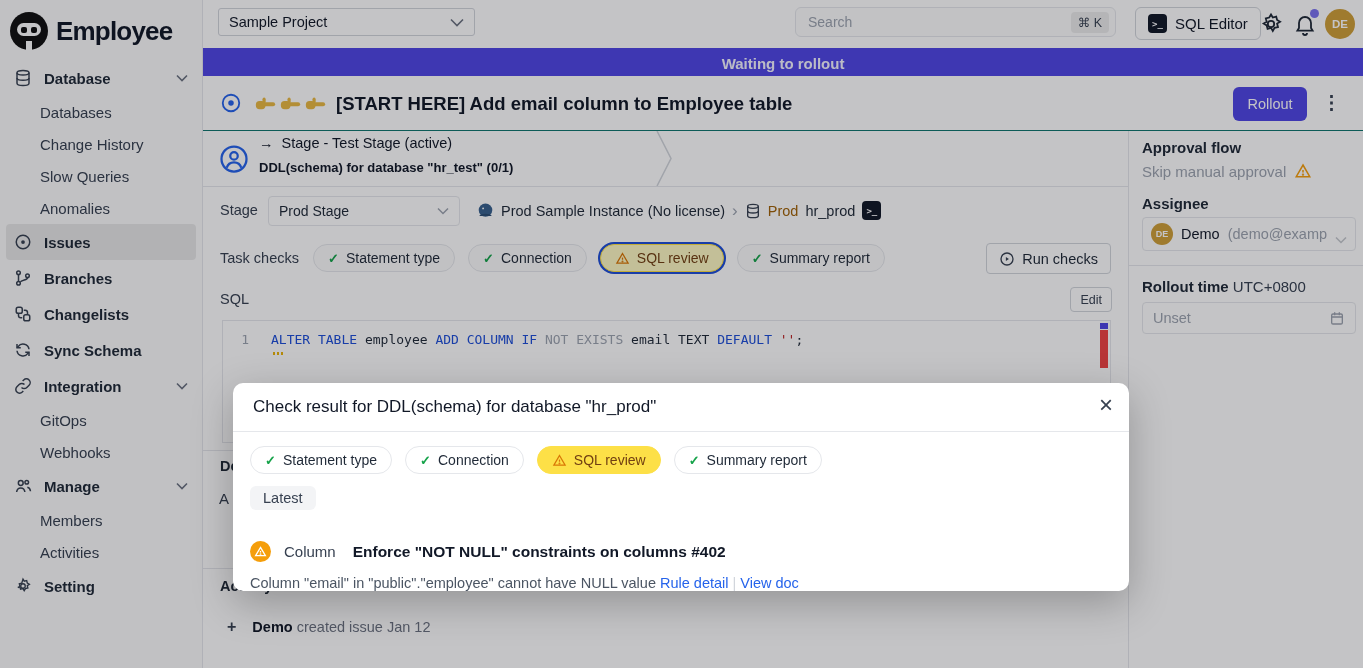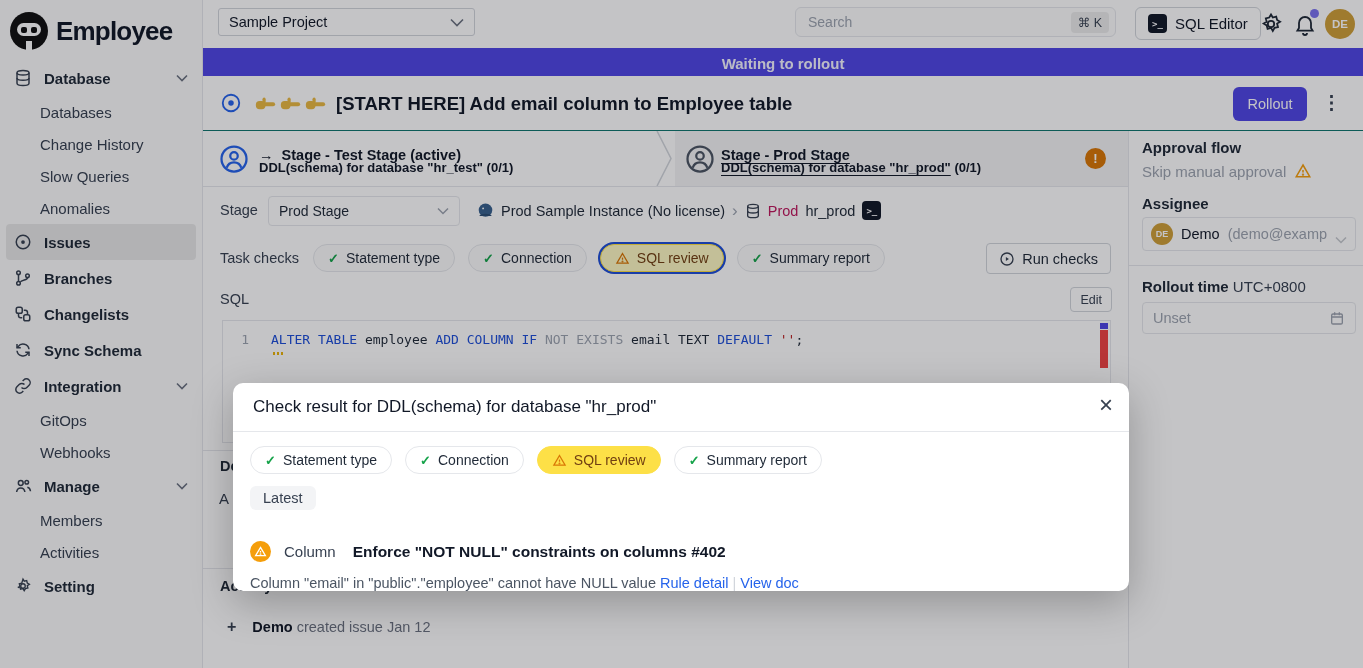--- a/index.html
+++ b/index.html
@@ -55,33 +55,33 @@
 
   
   .main { position:absolute; left:203px; top:131px; width:925px; bottom:0; background:#fff; z-index:2; }
   .stageflow { position:absolute; left:0; top:0; width:925px; height:56px; border-bottom:1px solid #e5e7eb; }
   .stage-card { position:absolute; top:0; height:55px; cursor:pointer; }
   .stage-card.s1 { left:0; width:452px; background:#fff; }
   .stage-card.s2 { left:472px; width:453px; background:#f4f4f5; }
   .stage-sep { position:absolute; left:450px; top:0; width:22px; height:55px; color:#d1d5db; }
   .stage-icon { position:absolute; left:16px; top:13px; width:30px; height:30px; }
   .stage-icon.blue { color:#2563eb; } .stage-icon.gray { color:#4b5563; }
-  .stage-l1 { position:absolute; left:56px; top:16px; font-size:14.5px; font-weight:700; color:#111827; white-space:nowrap; }
+  .stage-l1 { position:absolute; left:56px; top:4px; font-size:14.5px; font-weight:400; color:#111827; white-space:nowrap; }
   .stage-l2 { position:absolute; left:56px; top:29px; font-size:13px; font-weight:700; color:#111827; white-space:nowrap; }
   .s2 .stage-l1, .s2 .stage-l2 { left:46px; }
   .u { text-decoration:underline; text-underline-offset:3px; }
   .warn-circle { position:absolute; right:22px; top:17px; width:21px; height:21px; border-radius:50%; background:#d97706; color:#fff; font-size:13px; font-weight:700; display:flex; align-items:center; justify-content:center; }
 
   .stagebar { position:absolute; left:0; top:56px; width:925px; height:47px; }
   .stagebar-label { position:absolute; left:17px; top:15px; font-size:14.5px; color:#374151; }
   .stage-select { position:absolute; left:65px; top:9px; width:192px; height:30px; border:1px solid #e5e7eb; border-radius:4px; background:#fff; display:flex; align-items:center; padding:0 10px; font-size:14px; color:#1f2937; cursor:pointer; }
   .stage-select .chev { margin-left:auto; width:12px; height:8px; color:#9ca3af; display:flex; }
   .db-breadcrumb { position:absolute; left:274px; top:0; height:47px; display:flex; align-items:center; gap:7px; font-size:14.5px; color:#1f2937; }
   .db-breadcrumb .sep { color:#9ca3af; font-size:17px; }
-  .db-breadcrumb .env { color:#be185d; }
+  .db-breadcrumb .env { color:#a16207; }
   .cyl { width:16px; height:16px; color:#374151; }
   .pg { width:17px; height:17px; }
 
   .checksrow { position:absolute; left:0; top:103px; width:925px; height:47px; }
   .checks-label { position:absolute; left:17px; top:16px; font-size:14.5px; color:#374151; }
   .pills { position:absolute; left:110px; top:10px; display:flex; gap:13px; }
   .pill { display:flex; align-items:center; gap:7px; height:28px; padding:0 14px; border:1px solid #e5e7eb; border-radius:14px; background:#fcfcfc; font-size:14px; color:#1f2937; cursor:pointer; white-space:nowrap; }
   .pill .ck { color:#16a34a; font-size:13px; font-weight:700; }
   .pill .wt { width:15px; height:15px; color:#d97706; }
   .pill.warn-selected { background:#fef9c3; border:1px solid #fde047; box-shadow:0 0 0 2px #1d4ed8; color:#713f12; }
@@ -365,32 +365,20 @@
               <circle cx="12" cy="9.5" r="3"></circle>
               <path d="M6.2 19c.8-2.9 3-4.4 5.8-4.4s5 1.5 5.8 4.4"></path>
             </svg>
           </span>
         <div class="stage-l1"><span>→</span>&nbsp; <span>Stage - Test Stage (active)</span></div>
         <div class="stage-l2">DDL(schema) for database "hr_test" (0/1)</div>
       </div>
       <span class="stage-sep"><svg width="22" height="55" viewBox="0 0 22 55" fill="none" stroke="#d1d5db" stroke-width="1.5">
             <polyline points="4,0 18,27.5 4,55"></polyline>
           </svg></span>
-      <div class="stage-card s2">
-        <span class="stage-icon gray" style="left:10px;">
-            <svg class="ic" viewBox="0 0 24 24" fill="none" stroke="currentColor" stroke-width="1.8">
-              <circle cx="12" cy="12" r="10"></circle>
-              <circle cx="12" cy="9.5" r="3"></circle>
-              <path d="M6.2 19c.8-2.9 3-4.4 5.8-4.4s5 1.5 5.8 4.4"></path>
-            </svg>
-          </span>
-        <div class="stage-l1 u">Stage - Prod Stage</div>
-        <div class="stage-l2"><span class="u">DDL(schema) for database "hr_prod"</span><span> (0/1)</span></div>
-        <span class="warn-circle">!</span>
-      </div>
     </div>
 
     <div class="stagebar">
       <span class="stagebar-label">Stage</span>
       <div class="stage-select">
         <span>Prod Stage</span>
         <span class="chev">
             <svg width="12" height="8" viewBox="0 0 12 8" fill="none" stroke="currentColor" stroke-width="1.5">
               <polyline points="1,1.5 6,6.5 11,1.5"></polyline>
             </svg>

